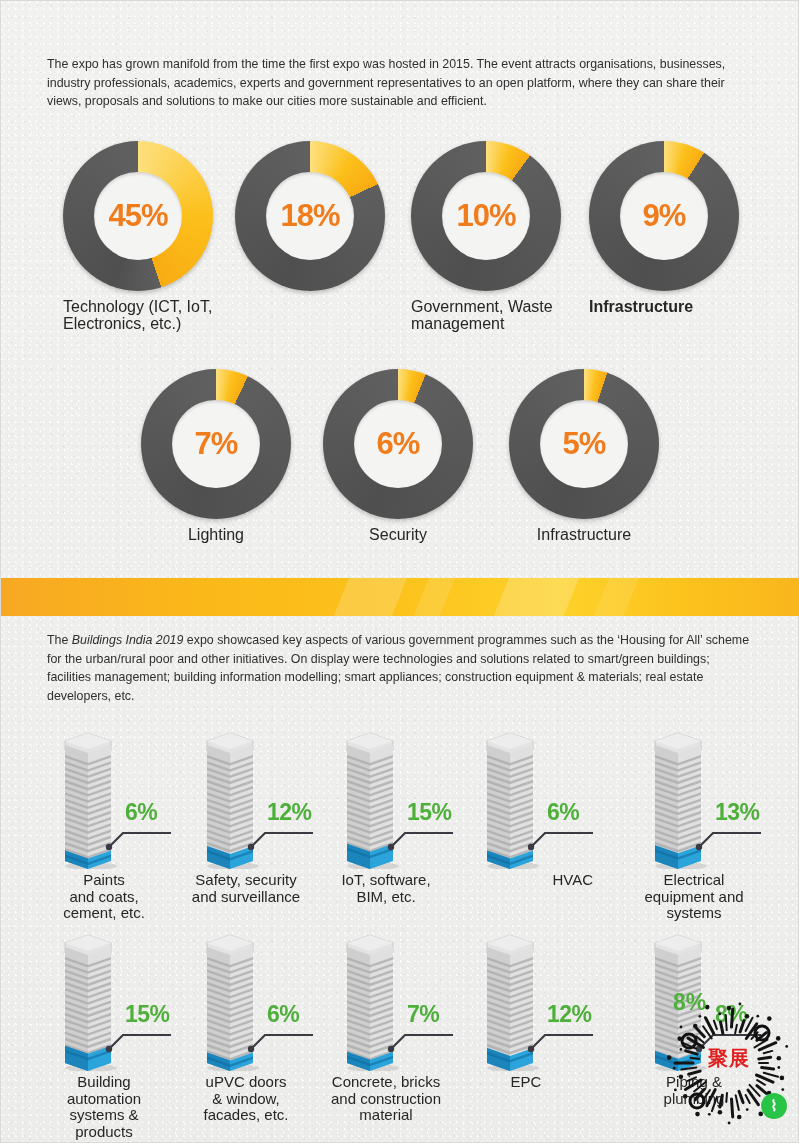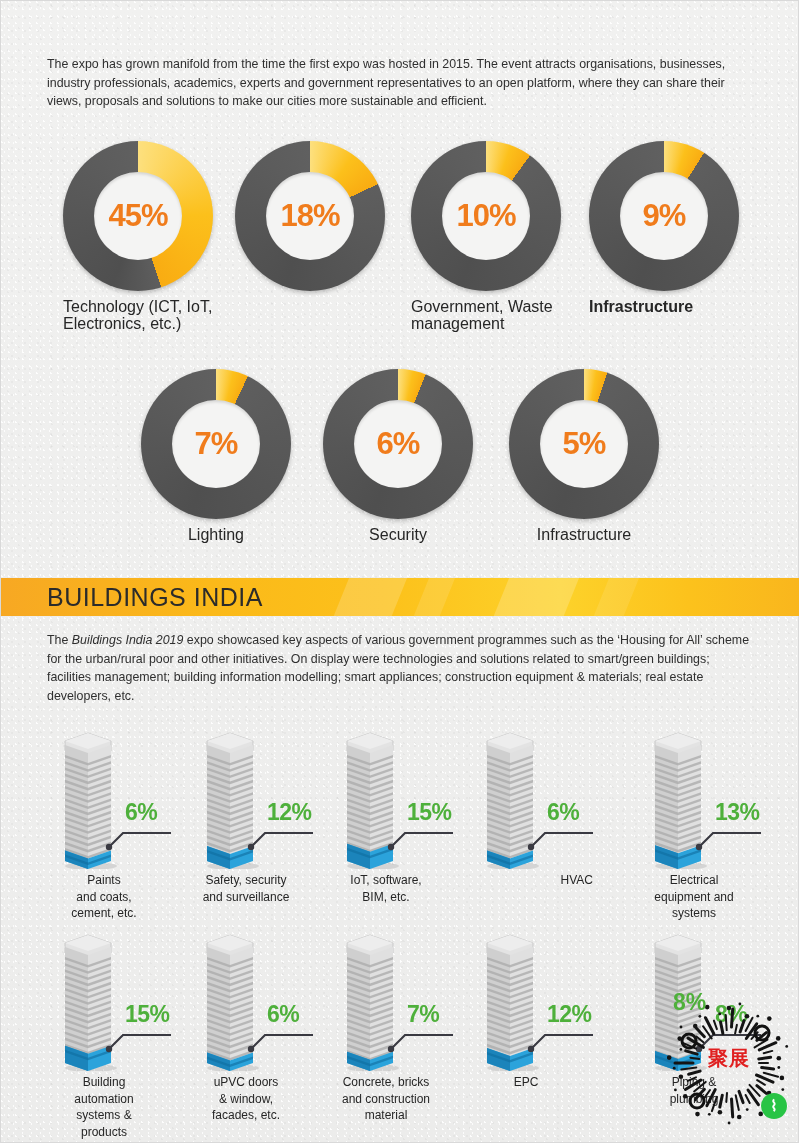--- a/index.html
+++ b/index.html
@@ -81,21 +81,21 @@
   #bldg-row-2{top:930px;}
   .bldg-cell{position:absolute;top:0;}
   .tower{position:absolute;left:0;top:0;}
   .bpct{
     position:absolute;color:#4eb03b;font-size:23px;font-weight:bold;letter-spacing:-.5px;
     white-space:nowrap;
   }
   .leader{position:absolute;}
   .bldg-label{
     position:absolute;left:-22px;width:134px;text-align:center;
-    font-size:12px;line-height:16.5px;color:#262626;
+    font-size:15px;line-height:16.5px;color:#262626;
   }
 
   
   #watermark{position:absolute;left:666px;top:1000px;width:124px;height:124px;}
   #watermark .wm-center{
     position:absolute;left:24px;top:44px;width:76px;
     text-align:center;color:#e02020;font-size:20px;font-weight:bold;
     font-family:"DejaVu Sans", sans-serif;letter-spacing:1px;
   }
   #watermark .wm-badge{
@@ -176,21 +176,20 @@
         </div>
         <div class="donut-label center" style="white-space: pre-line;">Infrastructure</div>
       </div>
     </div>
 
   <div class="banner" id="banner-buildings">
     <div class="shine s1"></div>
     <div class="shine s2"></div>
     <div class="shine s3"></div>
     <div class="shine s4"></div>
-    <h2>BUILDINGS INDIA</h2>
   </div>
 
   <div class="intro" id="intro-buildings">
     <span>The </span><em>Buildings India 2019</em><span> expo showcased key aspects of various government programmes such as the ‘Housing for All’ scheme for the urban/rural poor and other initiatives. On display were technologies and solutions related to smart/green buildings; facilities management; building information modelling; smart appliances; construction equipment &amp; materials; real estate developers, etc.</span>
   </div>
 
   <div class="bldg-row" id="bldg-row-1">
       <div class="bldg-cell" style="left: 58px;">
         <div class="tower"><svg width="72" height="140" viewBox="0 0 72 140">
             <ellipse cx="32" cy="137" rx="26" ry="4" fill="rgba(0,0,0,.10)"></ellipse>

